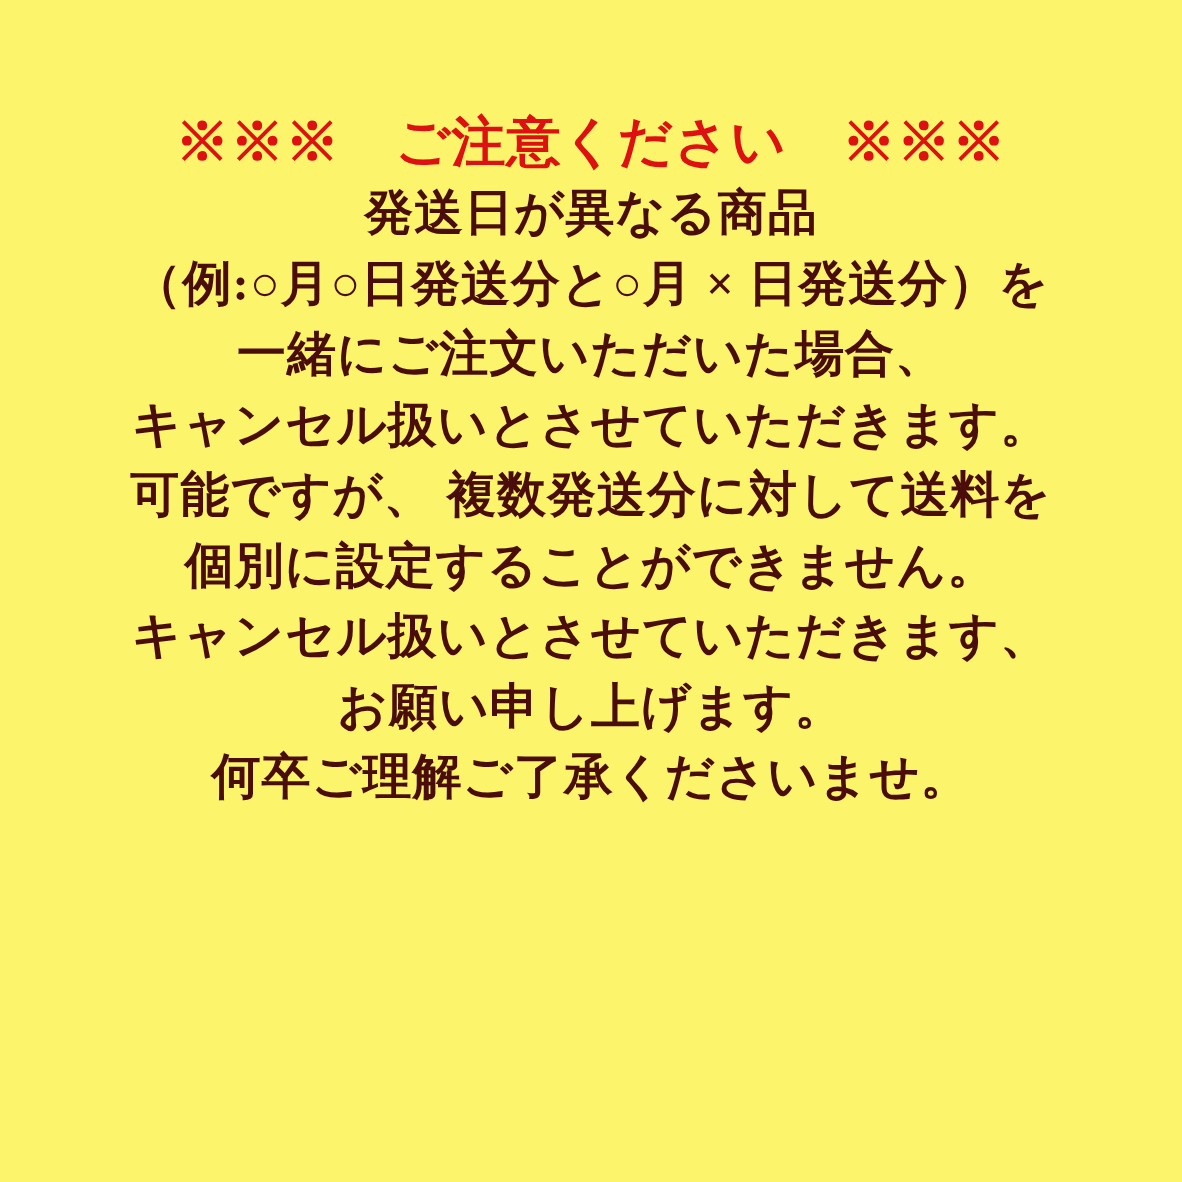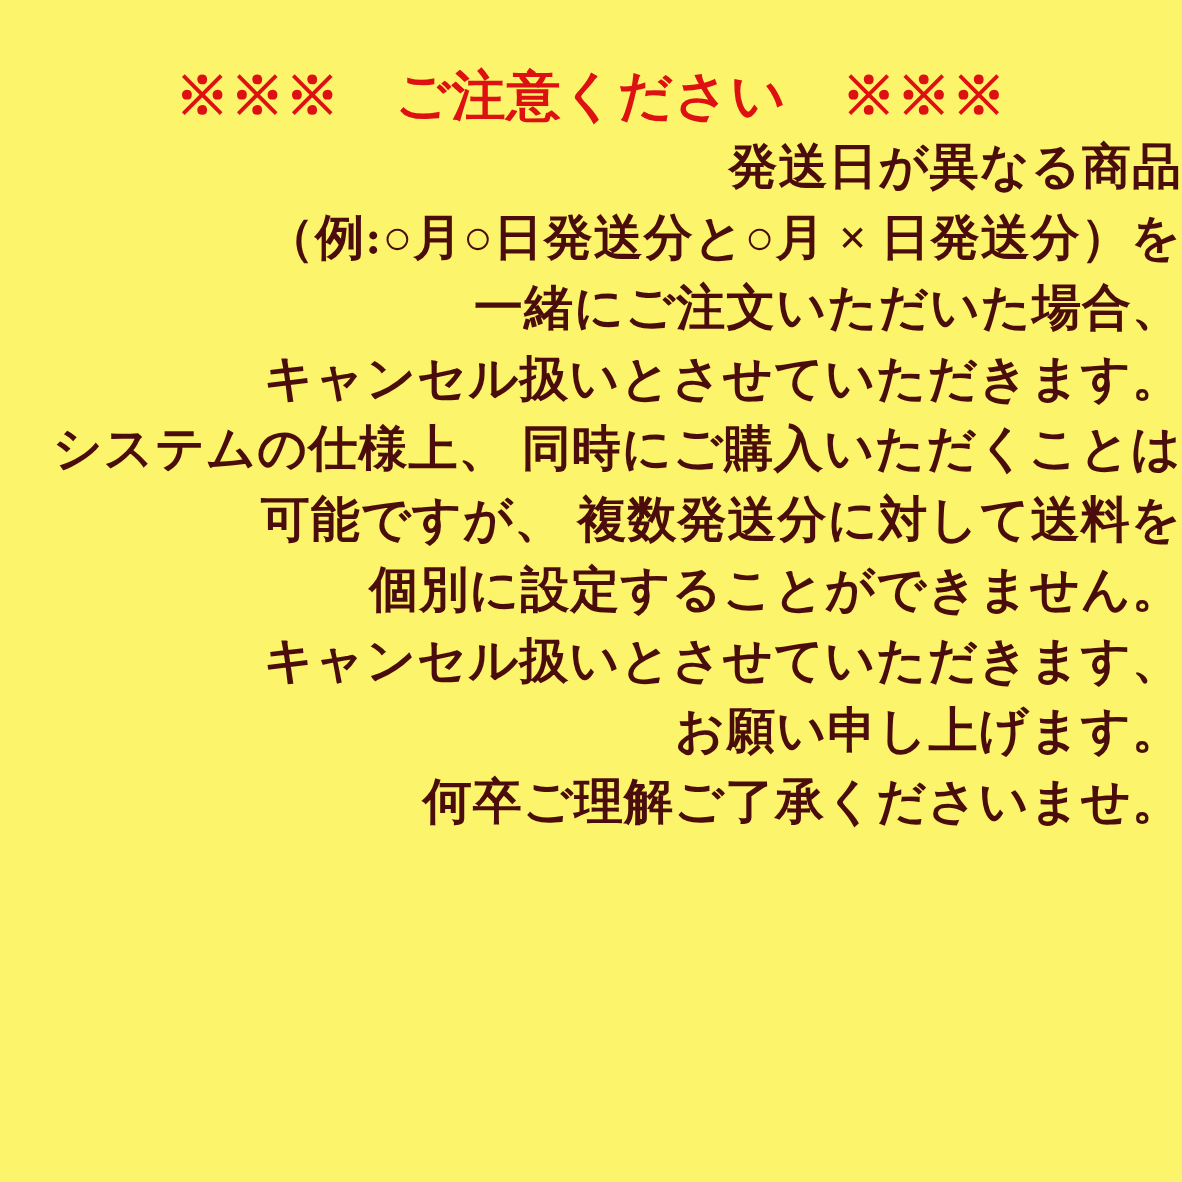--- a/index.html
+++ b/index.html
@@ -9,49 +9,47 @@
   body {
     width: 1182px;
     height: 1182px;
     background: var(--background, #FCF46A);
     overflow: hidden;
   }
   .notice {
     box-sizing: border-box;
     width: 1182px;
     height: 1148px;
-    padding-top: 60px;
+    padding-top: 106px;
     text-align: center;
     font-family: "Liberation Serif", "DejaVu Serif", serif;
     font-weight: bold;
   }
   .notice-title {
     font-size: 54px;
     line-height: 72px;
     color: var(--title, #DD1111);
     letter-spacing: 1px;
     white-space: pre;
   }
   .notice-line {
     font-size: 49px;
     line-height: 70.5px;
     color: var(--body, #4A0D0B);
     letter-spacing: 1px;
     white-space: pre;
-    text-align: right;
   }
 </style>
 </head>
 <body>
 
 <div class="notice">
   <div class="notice-title">※※※　ご注意ください　※※※</div>
   <div class="notice-line">発送日が異なる商品</div>
   <div class="notice-line">（例:○月○日発送分と○月 × 日発送分）を</div>
   <div class="notice-line">一緒にご注文いただいた場合、</div>
   <div class="notice-line">キャンセル扱いとさせていただきます。</div>
-  <div class="notice-line">システムの仕様上、 同時にご購入いただくことは</div>
   <div class="notice-line">可能ですが、 複数発送分に対して送料を</div>
   <div class="notice-line">個別に設定することができません。</div>
   <div class="notice-line">キャンセル扱いとさせていただきます、</div>
   <div class="notice-line">お願い申し上げます。</div>
   <div class="notice-line">何卒ご理解ご了承くださいませ。</div>
 </div>
 
 </body></html>

